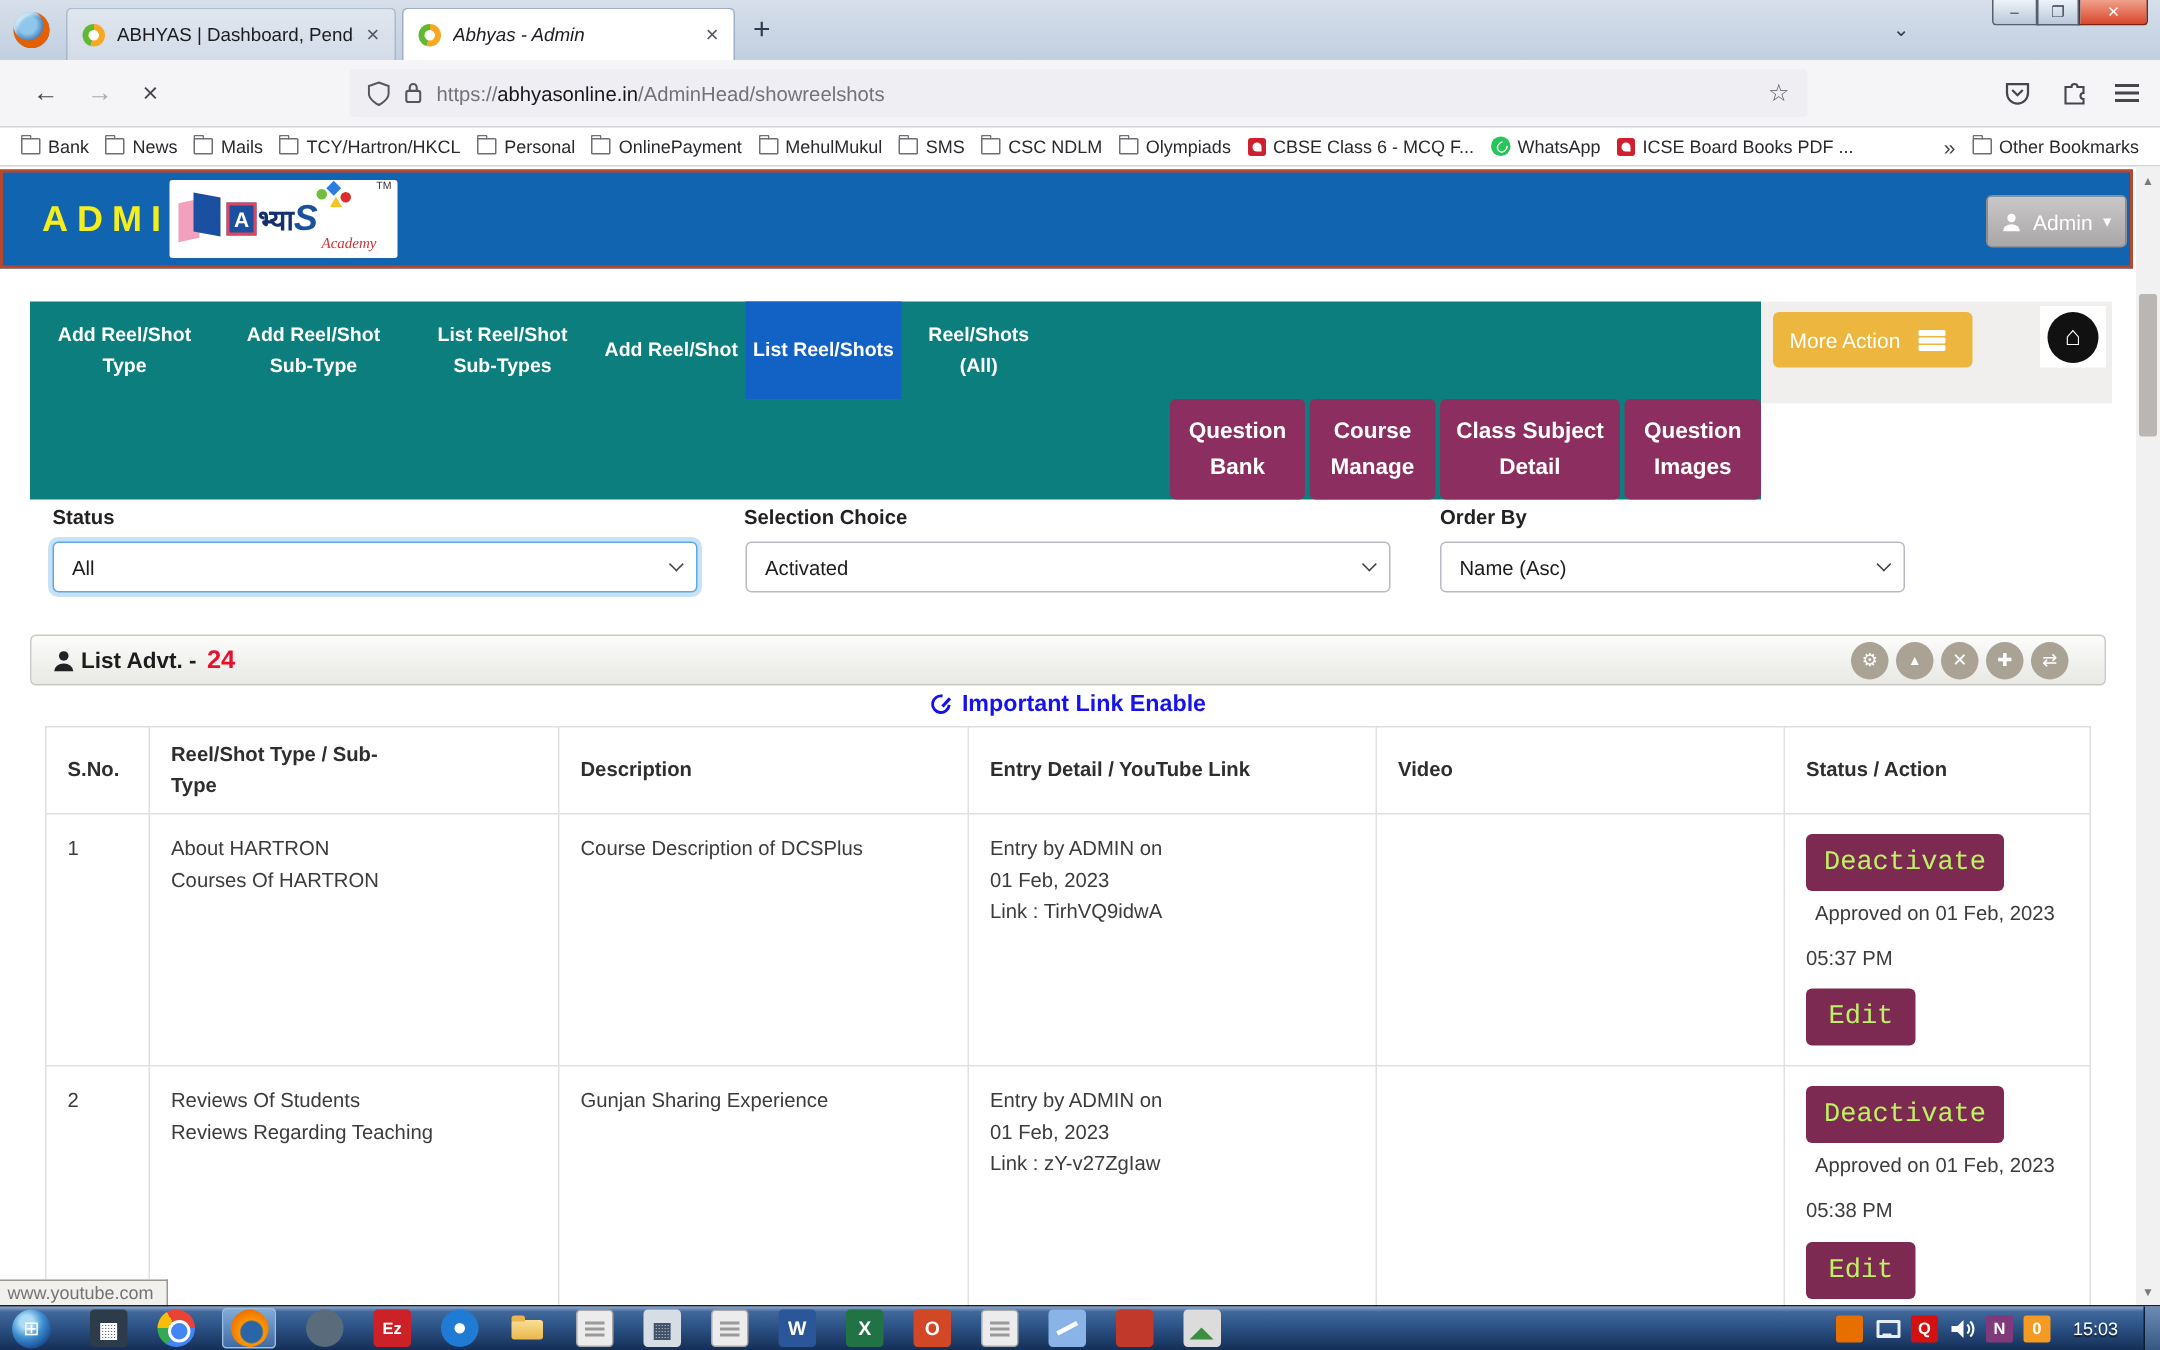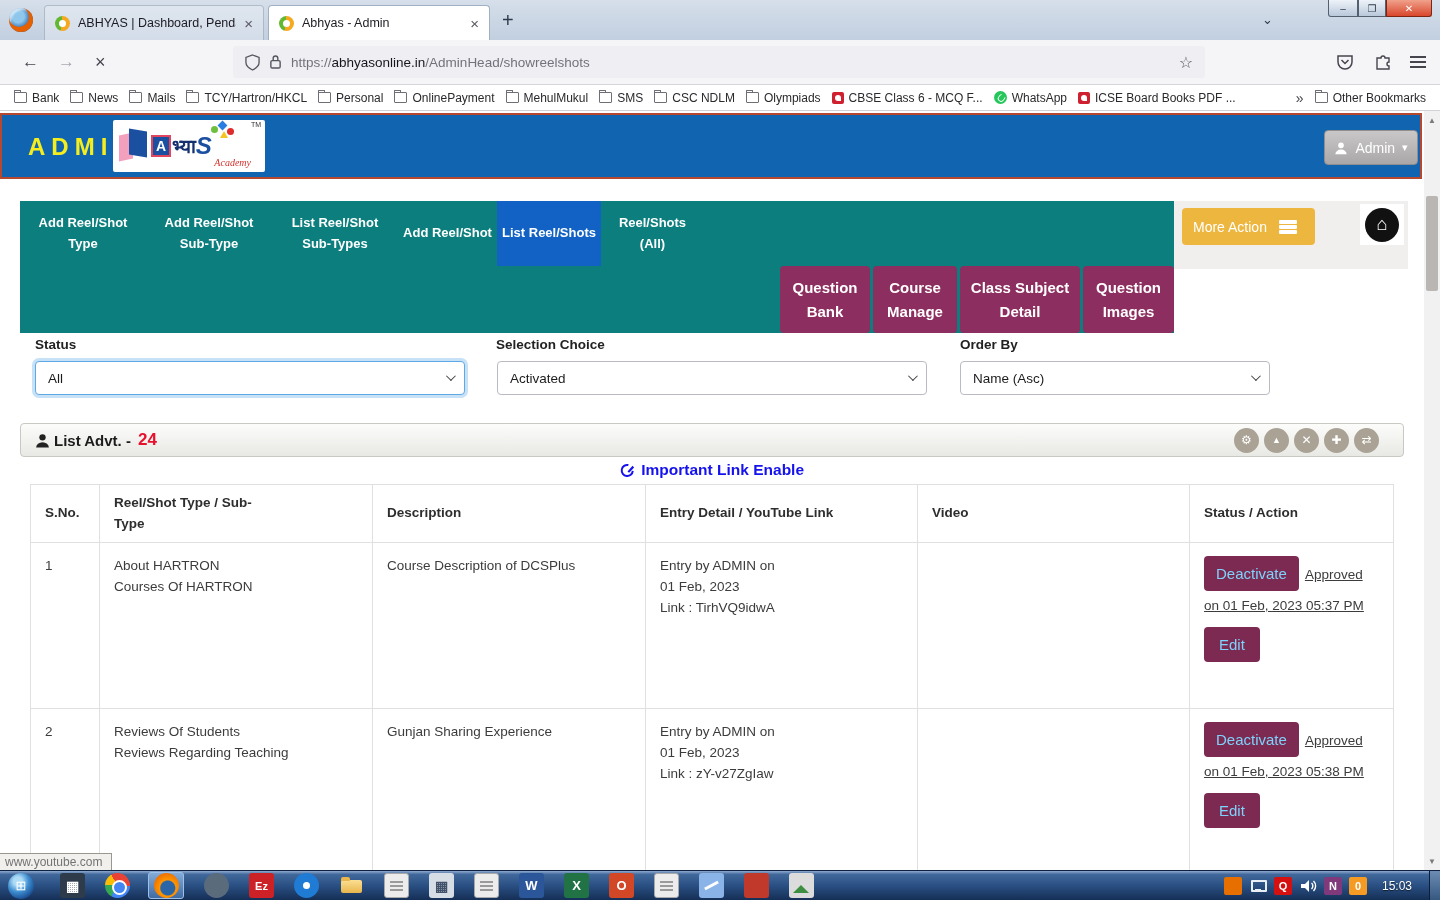--- a/index.html
+++ b/index.html
@@ -7,21 +7,21 @@
   .screen { position:relative; width:1440px; height:900px; overflow:hidden; background:#fff; }
 
   
   .tabbar { position:relative; height:40px; background:linear-gradient(#d6dfea,#c2cfe0); }
   .ff-orb { position:absolute; left:9px; top:8px; width:24px; height:24px; border-radius:50%;
             background:radial-gradient(circle at 38% 35%, #8fc7ec 0 28%, #2a65a8 60%, #173f73 100%);
             box-shadow:inset -2px -3px 0 2px #e66000, inset 2px 2px 2px rgba(255,255,255,.6); }
   .tab { position:absolute; top:5px; height:35px; display:flex; align-items:center; gap:8px;
          padding:0 10px; border-radius:4px 4px 0 0; font-size:12.5px; color:#1c1b22; }
   .tab.inactive { left:44px; width:220px; background:rgba(255,255,255,.28); border:1px solid rgba(130,145,165,.5); border-bottom:none; }
-  .tab.active { left:268px; width:222px; background:#fff; border:1px solid #9fb0c4; border-bottom:none; }
+  .tab.active { left:268px; width:222px; background:#fff; border:1px solid #9fb0c4; border-bottom:none;font-style:italic; }
   .tab-title { flex:1; white-space:nowrap; overflow:hidden; }
   .favicon { width:15px; height:15px; border-radius:50%; flex:none;
              background:conic-gradient(#f6a821 0 55%, #63b832 55% 100%); position:relative; }
   .favicon::after { content:""; position:absolute; left:4px; top:4px; width:7px; height:7px; border-radius:50%; background:#fff; }
   .tab-close { color:#5a5a64; font-size:15px; line-height:1; cursor:pointer; }
   .newtab-btn { position:absolute; left:502px; top:9px; font-size:20px; color:#2f3b4c; cursor:pointer; }
   .tablist-btn { position:absolute; left:1262px; top:12px; font-size:13px; color:#2f3b4c; cursor:pointer; }
   .winctl { position:absolute; right:8px; top:0; display:flex; }
   .wbtn { height:17px; border:1px solid #55606e; border-top:none; display:flex; align-items:center; justify-content:center;
           font-size:10px; color:#31404f; background:linear-gradient(#eef3f9,#b9c8da); }
@@ -118,24 +118,24 @@
 
   .imp-link { position:absolute; left:0; top:350px; width:1424px; text-align:center; font-size:15.5px; font-weight:bold;
               color:#1512ee; cursor:pointer; }
   .imp-link svg { vertical-align:-3px; margin-right:2px; }
 
   table.data { position:absolute; left:30px; top:373px; width:1363px; border-collapse:collapse; table-layout:fixed; }
   table.data th, table.data td { border:1px solid #e0e0e0; font-size:13.5px; color:#333; text-align:left; }
   table.data th { font-weight:bold; height:58px; padding:6px 14px; vertical-align:middle; line-height:1.5; color:#2e2e2e; }
   table.data td { padding:13px 14px; vertical-align:top; line-height:1.55; color:#3c3c3c; }
   tr.r1 { height:166px; } tr.r2 { height:200px; }
-  .btn-maroon { background:#7c2a52; color:#7dd3fc; border:none; border-radius:4px; font-size:15px; padding:9px 12px;
-                cursor:pointer; font-family:Liberation Sans, sans-serif; }
+  .btn-maroon { background:#7c2a52; color:#bef264; border:none; border-radius:4px; font-size:18px; padding:9px 12px;
+                cursor:pointer; font-family:Liberation Mono, monospace; }
   .status-line { line-height:2.2; }
-  .approved { margin-left:6px;text-decoration:underline; }
+  .approved { margin-left:6px; }
   .edit-btn { margin-top:6px; padding:9px 15px; }
 
   .person { flex:none; }
 
   .link-preview { position:absolute; left:0; top:742px; height:19px; background:#f2f0ed; border:1px solid #98988f;
                   border-left:none; font-size:12px; color:#737373; padding:1px 9px 0 5px; width:auto; display:inline-block; }
 
   
   .taskbar { position:relative; height:30px; background:linear-gradient(180deg,#8ea9cf 0%,#41689b 12%,#2b5185 48%,#152f56 100%);
              border-top:1px solid #0d2240; display:flex; align-items:center; }

